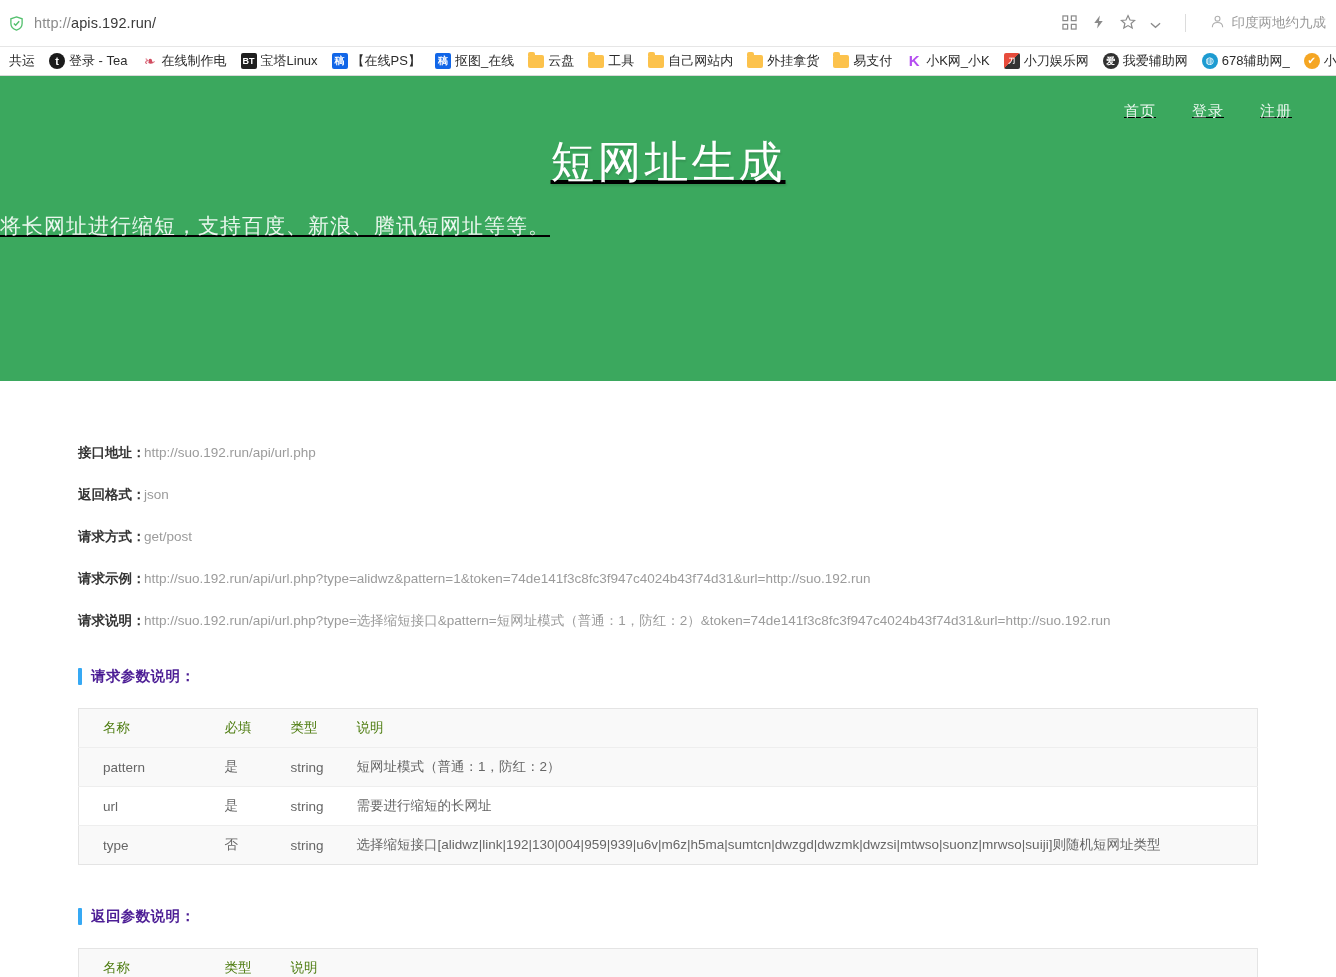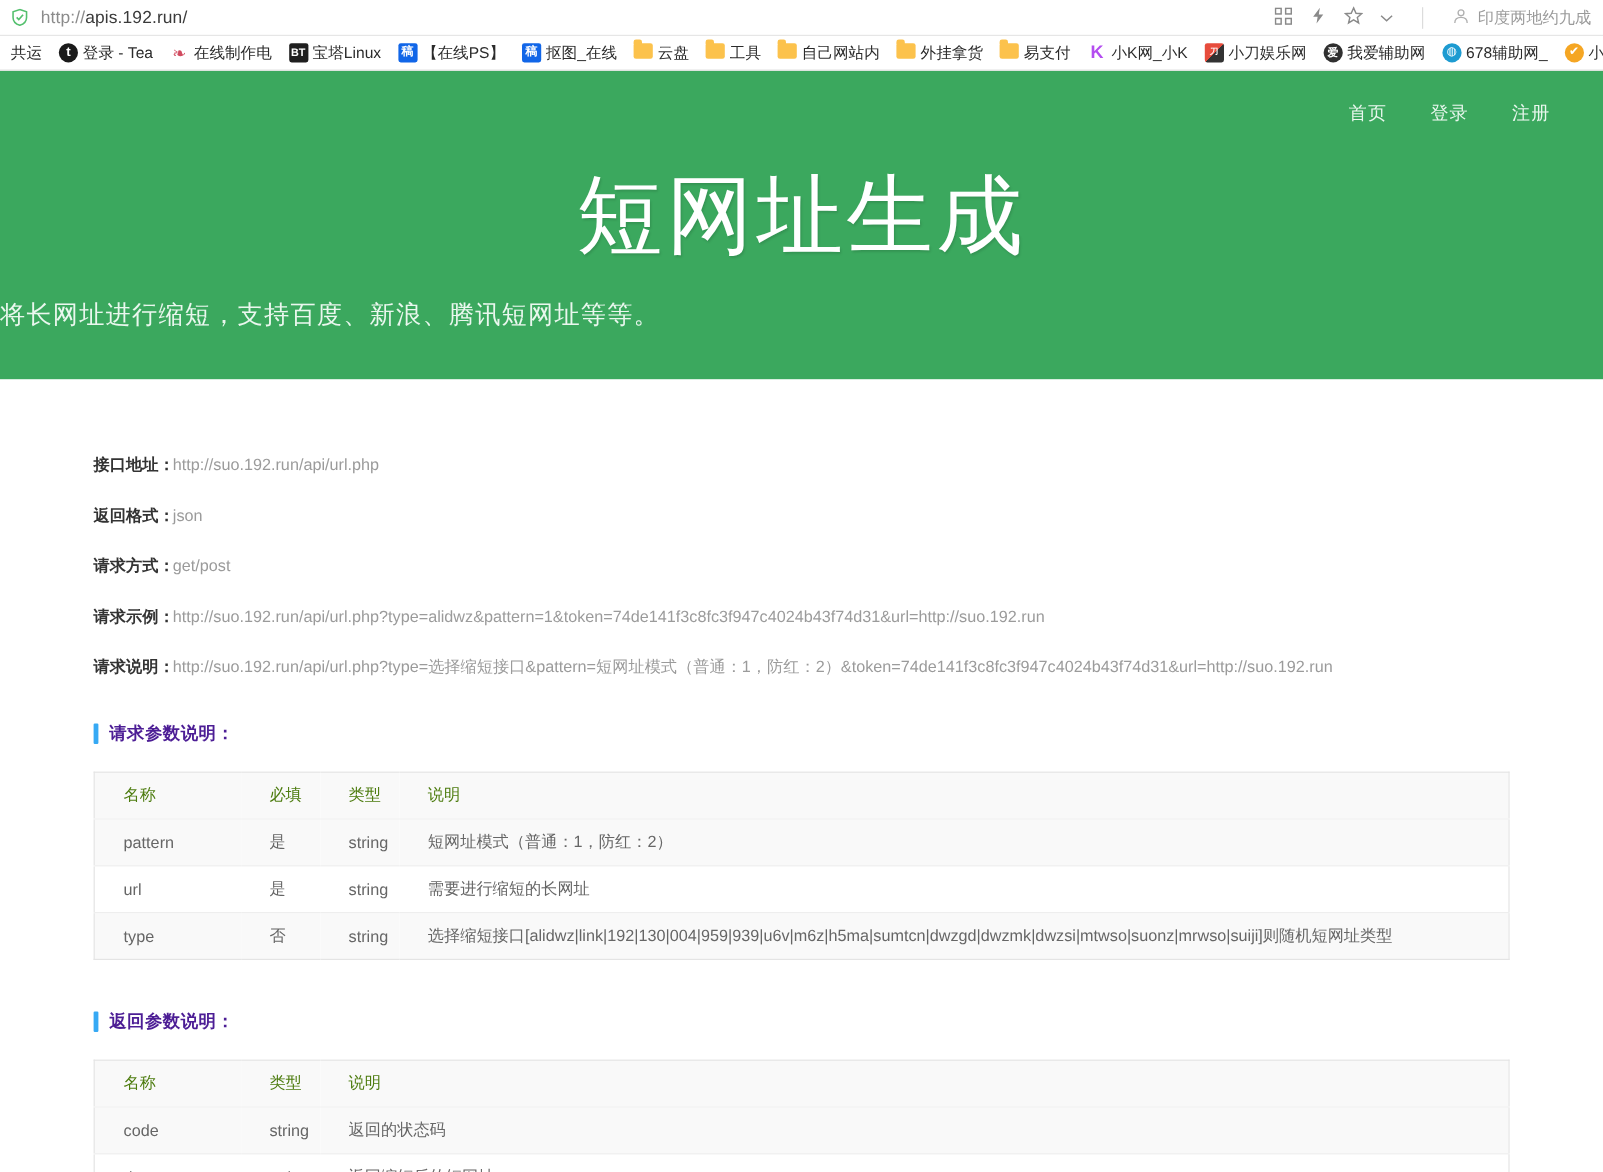--- a/index.html
+++ b/index.html
@@ -9,21 +9,21 @@
     background: #ffffff;
     overflow: hidden;
   }
 
   
   .browser-chrome {
     width: 1336px;
     background: #ffffff;
   }
   .url-bar {
-    height: 30px;
+    height: 47px;
     display: flex;
     align-items: center;
     padding: 0 6px;
     background: #ffffff;
     border-bottom: 1px solid #e6e6e6;
   }
   .shield-icon {
     width: 16px; height: 16px;
     margin-left: 2px; margin-right: 10px;
     flex: 0 0 auto;
@@ -57,21 +57,21 @@
     display: flex;
     align-items: center;
     gap: 0px;
     padding: 0 2px;
     background: #ffffff;
     border-bottom: 1px solid #d9d9d9;
     overflow: hidden;
     white-space: nowrap;
   }
   .bm {
-    display: flex; gap: 4px;
+    display: flex; align-items: center; gap: 4px;
     padding: 2px 7px;
     font-size: 13px;
     color: #2b2b2b;
     border-radius: 3px;
     flex: 0 0 auto;
     line-height: 16px;
   }
   .bm-ico {
     width: 16px; height: 16px; flex: 0 0 auto;
     display: inline-flex; align-items: center; justify-content: center;
@@ -97,42 +97,43 @@
   }
   .ico-grey-circ { background: #303030; border-radius: 50%; font-size: 9px; }
   .ico-globe { background: #1d9bd1; border-radius: 50%; font-size: 10px; }
   .ico-orange { background: #f5a623; border-radius: 50%; font-size: 10px; }
 
   
   .page { width: 1336px; height: 918px; background: #fff; overflow: hidden; }
 
   .hero {
     background: #3ba85e;
-    height: 257px;
+    height: 305px;
     position: relative;
+    text-decoration: underline;
   }
   .hero-nav {
     display: flex;
     justify-content: flex-end;
     gap: 36px;
     padding: 26px 44px 0 0;
   }
   .hero-nav a {
     color: #e9f7ee;
     font-size: 15px;
     text-decoration: none;
     letter-spacing: 1px;
   }
   .hero-title {
     text-align: center;
     color: #ffffff;
-    font-size: 72px;
+    font-size: 44px;
     font-weight: normal;
     letter-spacing: 3px;
-    margin-top: 28px;
+    margin-top: 12px;
     text-shadow: 1px 2px 2px rgba(0,0,0,.12);
   }
   .hero-sub {
     text-align: left;
     color: #eaf7ee;
     font-size: 21px;
     letter-spacing: 1px;
     margin-top: 20px;
   }
 

